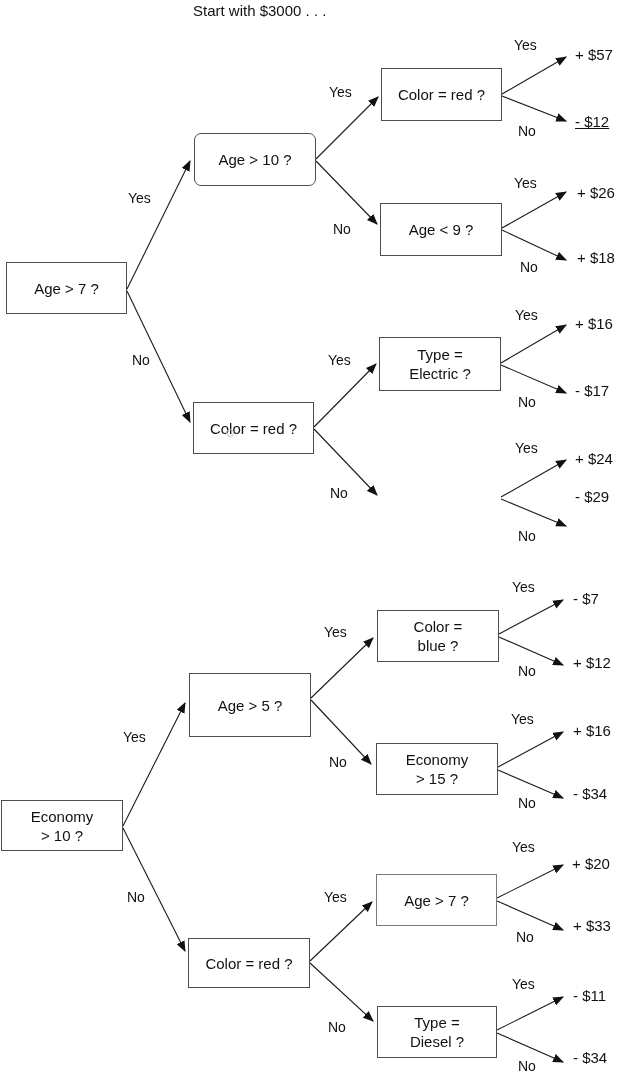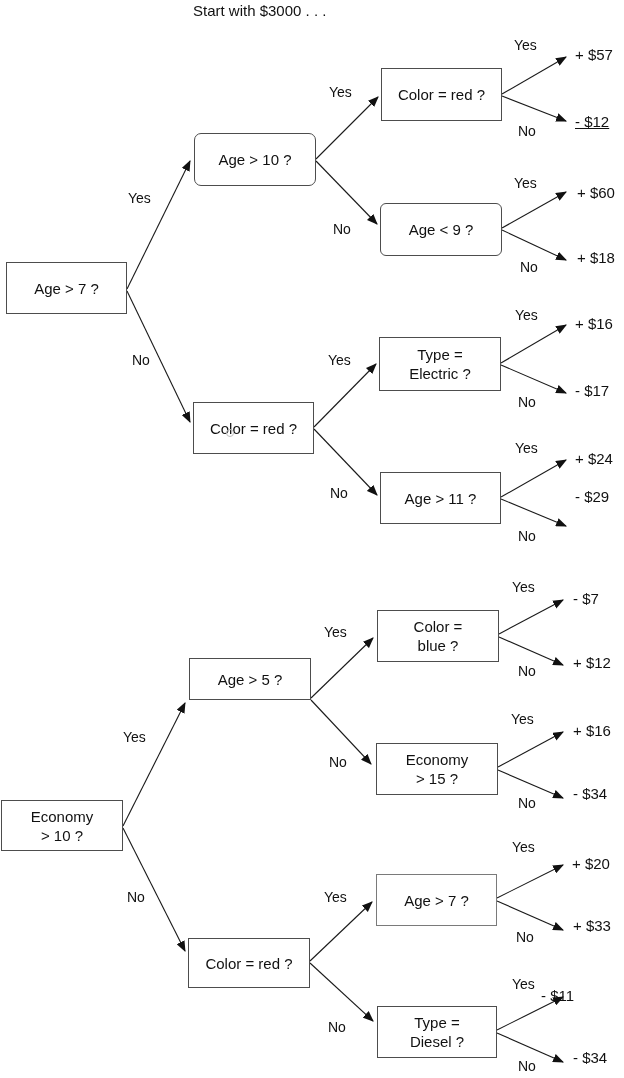--- a/index.html
+++ b/index.html
@@ -102,45 +102,44 @@
   <div class="artifact" style="left:226px; top:429px;"></div>
   <div class="lbl" style="left:328px; top:352px;">Yes</div>
   <div class="lbl" style="left:330px; top:485px;">No</div>
 
   <div class="node" style="left:381px; top:68px; width:121px; height:53px;">Color = red ?</div>
   <div class="lbl" style="left:514px; top:37px;">Yes</div>
   <div class="lbl" style="left:518px; top:123px;">No</div>
   <div class="payout" style="left:575px; top:47px;">+ $57</div>
   <div class="payout" style="left:575px; top:114px;text-decoration:underline;">- $12</div>
 
-  <div class="node" style="left:380px; top:203px; width:122px; height:53px;border-radius:6px;">Age &lt; 9 ?</div>
+  <div class="node" style="left:380px; top:203px; width:122px; height:53px;">Age &lt; 9 ?</div>
   <div class="lbl" style="left:514px; top:175px;">Yes</div>
   <div class="lbl" style="left:520px; top:259px;">No</div>
-  <div class="payout" style="left:577px; top:185px;">+ $60</div>
+  <div class="payout" style="left:577px; top:185px;">+ $26</div>
   <div class="payout" style="left:577px; top:250px;">+ $18</div>
 
   <div class="node" style="left:379px; top:337px; width:122px; height:54px;">Type =
 Electric ?</div>
   <div class="lbl" style="left:515px; top:307px;">Yes</div>
   <div class="lbl" style="left:518px; top:394px;">No</div>
   <div class="payout" style="left:575px; top:316px;">+ $16</div>
   <div class="payout" style="left:575px; top:383px;">- $17</div>
 
-  <div class="node" style="left:380px; top:472px; width:121px; height:52px;">Age &gt; 11 ?</div>
   <div class="lbl" style="left:515px; top:440px;">Yes</div>
   <div class="lbl" style="left:518px; top:528px;">No</div>
   <div class="payout" style="left:575px; top:451px;">+ $24</div>
   <div class="payout" style="left:575px; top:489px;">- $29</div>
 
   <div class="node" style="left:1px; top:800px; width:122px; height:51px;">Economy
 &gt; 10 ?</div>
   <div class="lbl" style="left:123px; top:729px;">Yes</div>
   <div class="lbl" style="left:127px; top:889px;">No</div>
 
-  <div class="node" style="left:189px; top:658px; width:122px; height:42px;">Age &gt; 5 ?</div>
+  <div class="node" style="left:189px; top:673px; width:122px; height:64px;">Age &gt; 5 ?</div>
   <div class="lbl" style="left:324px; top:624px;">Yes</div>
   <div class="lbl" style="left:329px; top:754px;">No</div>
 
   <div class="node" style="left:188px; top:938px; width:122px; height:50px;">Color = red ?</div>
   <div class="lbl" style="left:324px; top:889px;">Yes</div>
   <div class="lbl" style="left:328px; top:1019px;">No</div>
 
   <div class="node" style="left:377px; top:610px; width:122px; height:52px;">Color =
 blue ?</div>
   <div class="lbl" style="left:512px; top:579px;">Yes</div>
@@ -158,16 +157,16 @@
   <div class="node" style="left:376px; top:874px; width:121px; height:52px; border-color:#7a7a7a;">Age &gt; 7 ?</div>
   <div class="lbl" style="left:512px; top:839px;">Yes</div>
   <div class="lbl" style="left:516px; top:929px;">No</div>
   <div class="payout" style="left:572px; top:856px;">+ $20</div>
   <div class="payout" style="left:573px; top:918px;">+ $33</div>
 
   <div class="node" style="left:377px; top:1006px; width:120px; height:52px;">Type =
 Diesel ?</div>
   <div class="lbl" style="left:512px; top:976px;">Yes</div>
   <div class="lbl" style="left:518px; top:1058px;">No</div>
-  <div class="payout" style="left:541px; top:988px;">- $11</div>
+  <div class="payout" style="left:573px; top:988px;">- $11</div>
   <div class="payout" style="left:573px; top:1050px;">- $34</div>
 
 </div>
 
 </body></html>

